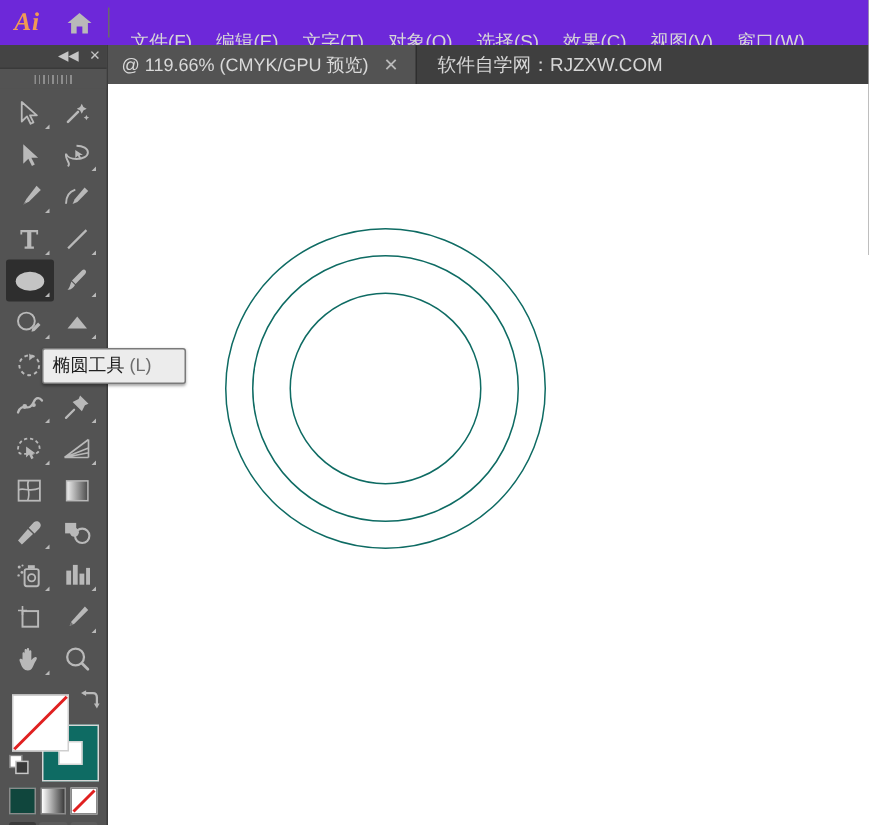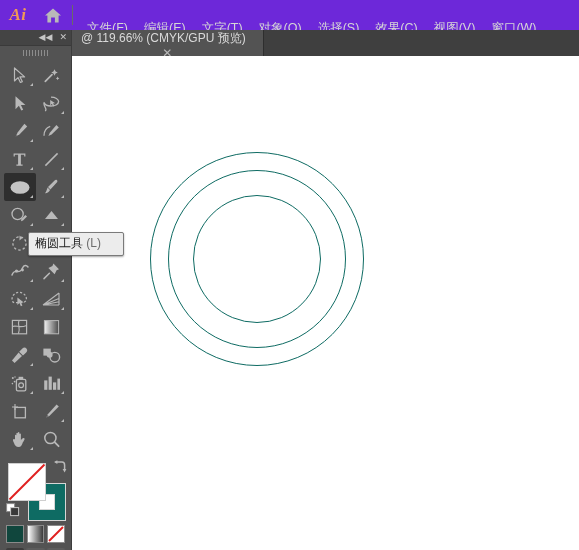--- a/index.html
+++ b/index.html
@@ -80,21 +80,20 @@
     align-items: center;
     padding: 0 9px;
     font-size: 12px;
     color: #c9c9c9;
     white-space: nowrap;
     border-right: 1px solid #2e2e2e;
   }
   .tab.active {
     background: #535353;
     color: #d9d9d9;
-    flex-direction: column;
   }
   .tab-title { margin-right: 8px; }
   .tab-close {
     font-size: 12px;
     color: #b9b9b9;
     line-height: 1;
     padding: 0 2px;
     cursor: default;
   }
   .tab.watermark {
@@ -299,20 +298,21 @@
       <div class="menu-item">窗口(W)</div>
     </div>
   </div>
 
   <div class="tabbar">
     <div style="width:72px"></div>
     <div class="tab active">
       <span class="tab-title">@ 119.66% (CMYK/GPU 预览)</span>
       <span class="tab-close">✕</span>
     </div>
+    <div class="tab watermark">软件自学网：RJZXW.COM</div>
   </div>
 
   <div class="canvas-area">
     <svg class="canvas-svg" width="507" height="494" viewBox="72 56 507 494">
       <circle cx="257" cy="259" r="106.5" fill="none" stroke="#0e6b63" stroke-width="1"></circle>
       <circle cx="257" cy="259" r="88.5" fill="none" stroke="#0e6b63" stroke-width="1"></circle>
       <circle cx="257" cy="259" r="63.5" fill="none" stroke="#0e6b63" stroke-width="1"></circle>
     </svg>
   </div>
 

